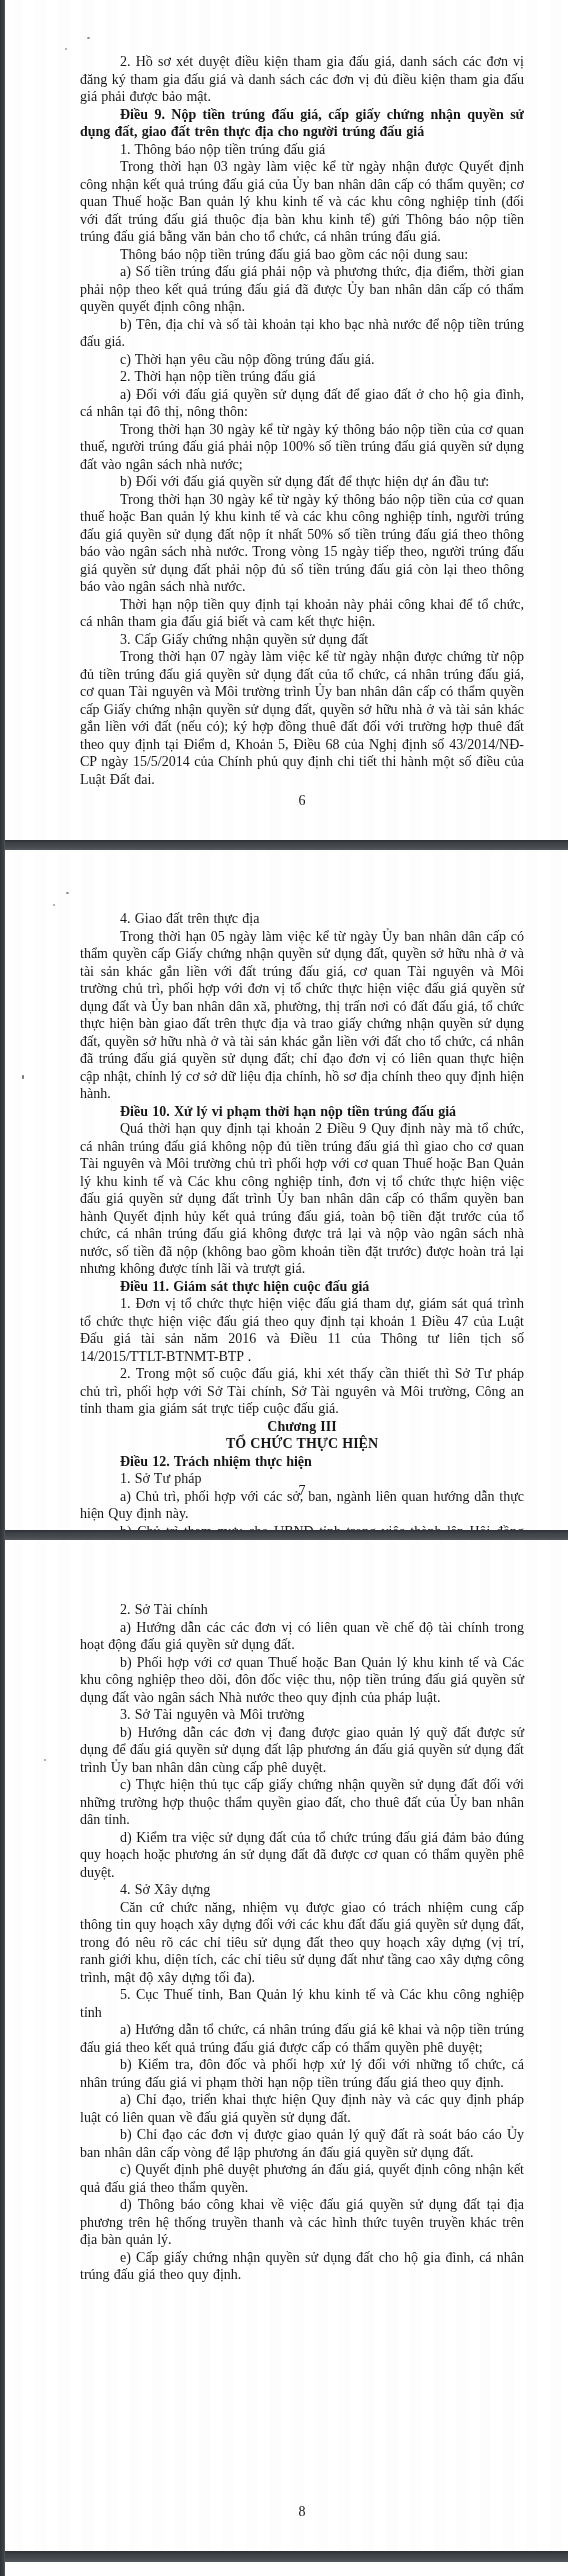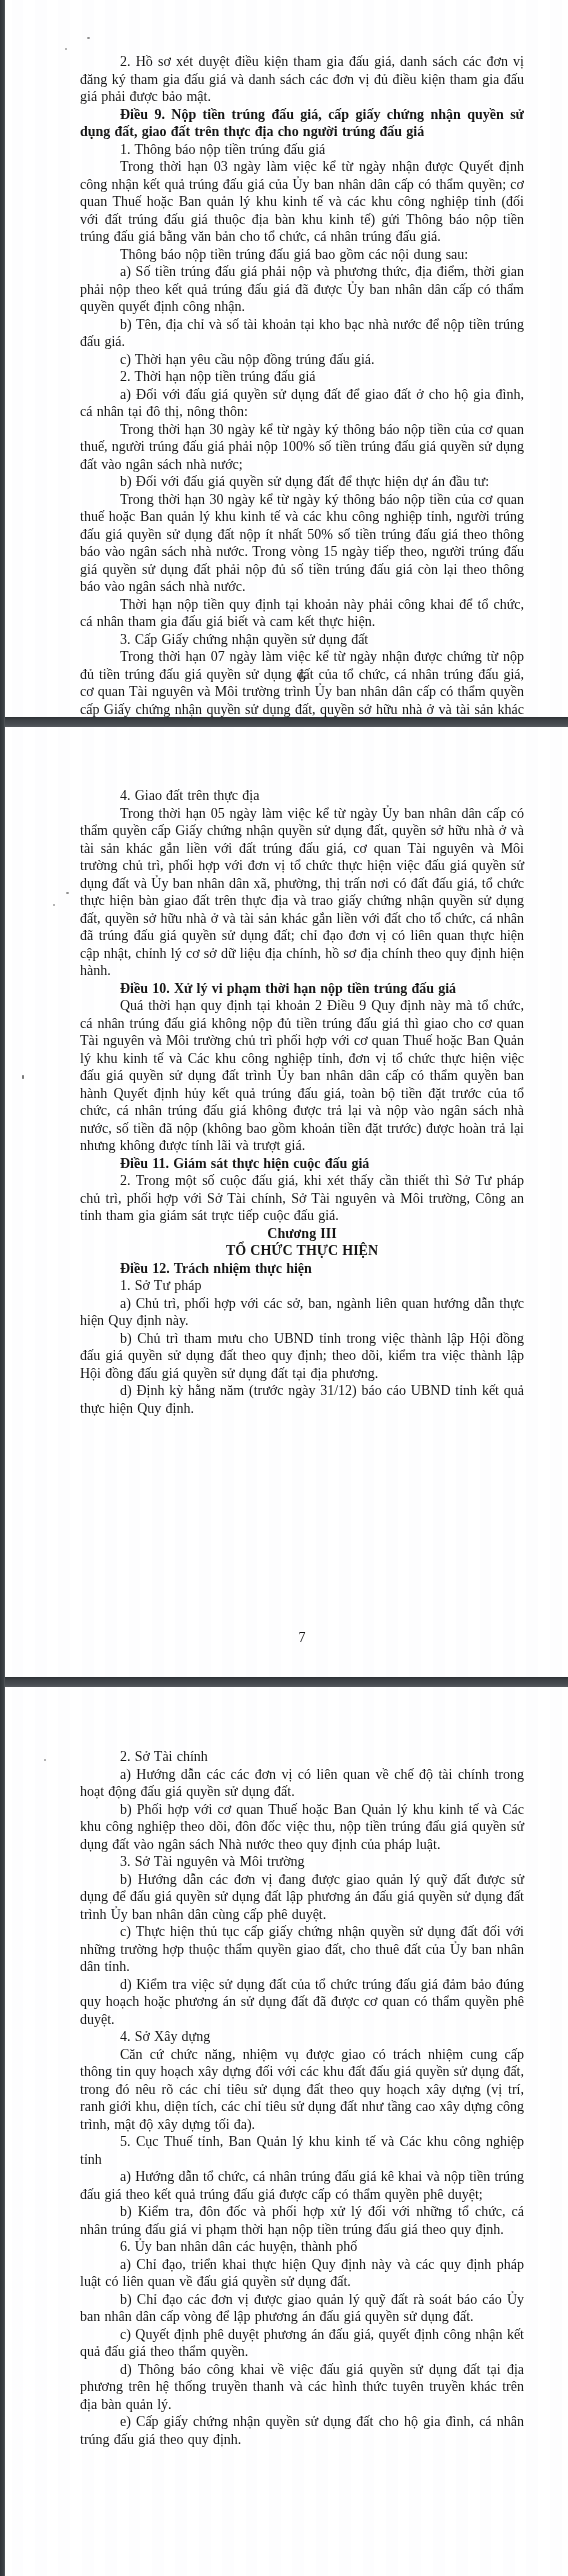--- a/index.html
+++ b/index.html
@@ -19,22 +19,22 @@
     z-index:5;
   }
   .page {
     position:relative;
     box-sizing:border-box;
     width:569px;
     overflow:hidden;
     background:
       repeating-linear-gradient(90deg,#ffffff 0px,#ffffff 11.7px,#fdfdfe 11.7px,#fdfdfe 23.4px);
   }
-  .page-6 { height:717px; }
-  .page-7 { height:950px; }
+  .page-6 { height:840px; }
+  .page-7 { height:680px; }
   .page-8 { height:1011px; }
   .page-text { box-sizing:border-box; }
   .page-6 .page-text { padding:53px 45px 0 80px; }
   .page-7 .page-text { padding:60px 45px 0 80px; }
   .page-8 .page-text { padding:61px 45px 0 80px; }
   .para {
     margin:0;
     font-size:14px;
     line-height:17.5px;
     text-align:justify;
@@ -106,20 +106,21 @@
 
   <div class="separator"></div>
 
   <section class="page page-7">
     <div class="page-text">
         <p class="para body">4. Giao đất trên thực địa</p>
         <p class="para body">Trong thời hạn 05 ngày làm việc kể từ ngày Ủy ban nhân dân cấp có thẩm quyền cấp Giấy chứng nhận quyền sử dụng đất, quyền sở hữu nhà ở và tài sản khác gắn liền với đất trúng đấu giá, cơ quan Tài nguyên và Môi trường chủ trì, phối hợp với đơn vị tổ chức thực hiện việc đấu giá quyền sử dụng đất và Ủy ban nhân dân xã, phường, thị trấn nơi có đất đấu giá, tổ chức thực hiện bàn giao đất trên thực địa và trao giấy chứng nhận quyền sử dụng đất, quyền sở hữu nhà ở và tài sản khác gắn liền với đất cho tổ chức, cá nhân đã trúng đấu giá quyền sử dụng đất; chỉ đạo đơn vị có liên quan thực hiện cập nhật, chỉnh lý cơ sở dữ liệu địa chính, hồ sơ địa chính theo quy định hiện hành.</p>
         <p class="para heading">Điều 10. Xử lý vi phạm thời hạn nộp tiền trúng đấu giá</p>
         <p class="para body">Quá thời hạn quy định tại khoản 2 Điều 9 Quy định này mà tổ chức, cá nhân trúng đấu giá không nộp đủ tiền trúng đấu giá thì giao cho cơ quan Tài nguyên và Môi trường chủ trì phối hợp với cơ quan Thuế hoặc Ban Quản lý khu kinh tế và Các khu công nghiệp tỉnh, đơn vị tổ chức thực hiện việc đấu giá quyền sử dụng đất trình Ủy ban nhân dân cấp có thẩm quyền ban hành Quyết định hủy kết quả trúng đấu giá, toàn bộ tiền đặt trước của tổ chức, cá nhân trúng đấu giá không được trả lại và nộp vào ngân sách nhà nước, số tiền đã nộp (không bao gồm khoản tiền đặt trước) được hoàn trả lại nhưng không được tính lãi và trượt giá.</p>
         <p class="para heading">Điều 11. Giám sát thực hiện cuộc đấu giá</p>
+        <p class="para body">1. Đơn vị tổ chức thực hiện việc đấu giá tham dự, giám sát quá trình tổ chức thực hiện việc đấu giá theo quy định tại khoản 1 Điều 47 của Luật Đấu giá tài sản năm 2016 và Điều 11 của Thông tư liên tịch số 14/2015/TTLT-BTNMT-BTP .</p>
         <p class="para body">2. Trong một số cuộc đấu giá, khi xét thấy cần thiết thì Sở Tư pháp chủ trì, phối hợp với Sở Tài chính, Sở Tài nguyên và Môi trường, Công an tỉnh tham gia giám sát trực tiếp cuộc đấu giá.</p>
         <p class="para center">Chương III</p>
         <p class="para center">TỔ CHỨC THỰC HIỆN</p>
         <p class="para heading">Điều 12. Trách nhiệm thực hiện</p>
         <p class="para body">1. Sở Tư pháp</p>
         <p class="para body">a) Chủ trì, phối hợp với các sở, ban, ngành liên quan hướng dẫn thực hiện Quy định này.</p>
         <p class="para body">b) Chủ trì tham mưu cho UBND tỉnh trong việc thành lập Hội đồng đấu giá quyền sử dụng đất theo quy định; theo dõi, kiểm tra việc thành lập Hội đồng đấu giá quyền sử dụng đất tại địa phương.</p>
         <p class="para body">d) Định kỳ hằng năm (trước ngày 31/12) báo cáo UBND tỉnh kết quả thực hiện Quy định.</p>
       </div>
     <div class="page-number">7</div>
@@ -134,21 +135,20 @@
         <p class="para body">b) Phối hợp với cơ quan Thuế hoặc Ban Quản lý khu kinh tế và Các khu công nghiệp theo dõi, đôn đốc việc thu, nộp tiền trúng đấu giá quyền sử dụng đất vào ngân sách Nhà nước theo quy định của pháp luật.</p>
         <p class="para body">3. Sở Tài nguyên và Môi trường</p>
         <p class="para body">b) Hướng dẫn các đơn vị đang được giao quản lý quỹ đất được sử dụng để đấu giá quyền sử dụng đất lập phương án đấu giá quyền sử dụng đất trình Ủy ban nhân dân cùng cấp phê duyệt.</p>
         <p class="para body">c) Thực hiện thủ tục cấp giấy chứng nhận quyền sử dụng đất đối với những trường hợp thuộc thẩm quyền giao đất, cho thuê đất của Ủy ban nhân dân tỉnh.</p>
         <p class="para body">d) Kiểm tra việc sử dụng đất của tổ chức trúng đấu giá đảm bảo đúng quy hoạch hoặc phương án sử dụng đất đã được cơ quan có thẩm quyền phê duyệt.</p>
         <p class="para body">4. Sở Xây dựng</p>
         <p class="para body">Căn cứ chức năng, nhiệm vụ được giao có trách nhiệm cung cấp thông tin quy hoạch xây dựng đối với các khu đất đấu giá quyền sử dụng đất, trong đó nêu rõ các chỉ tiêu sử dụng đất theo quy hoạch xây dựng (vị trí, ranh giới khu, diện tích, các chỉ tiêu sử dụng đất như tầng cao xây dựng công trình, mật độ xây dựng tối đa).</p>
         <p class="para body">5. Cục Thuế tỉnh, Ban Quản lý khu kinh tế và Các khu công nghiệp tỉnh</p>
         <p class="para body">a) Hướng dẫn tổ chức, cá nhân trúng đấu giá kê khai và nộp tiền trúng đấu giá theo kết quả trúng đấu giá được cấp có thẩm quyền phê duyệt;</p>
         <p class="para body">b) Kiểm tra, đôn đốc và phối hợp xử lý đối với những tổ chức, cá nhân trúng đấu giá vi phạm thời hạn nộp tiền trúng đấu giá theo quy định.</p>
-        <p class="para body">6. Ủy ban nhân dân các huyện, thành phố</p>
         <p class="para body">a) Chỉ đạo, triển khai thực hiện Quy định này và các quy định pháp luật có liên quan về đấu giá quyền sử dụng đất.</p>
         <p class="para body">b) Chỉ đạo các đơn vị được giao quản lý quỹ đất rà soát báo cáo Ủy ban nhân dân cấp vòng để lập phương án đấu giá quyền sử dụng đất.</p>
         <p class="para body">c) Quyết định phê duyệt phương án đấu giá, quyết định công nhận kết quả đấu giá theo thẩm quyền.</p>
         <p class="para body">d) Thông báo công khai về việc đấu giá quyền sử dụng đất tại địa phương trên hệ thống truyền thanh và các hình thức tuyên truyền khác trên địa bàn quản lý.</p>
         <p class="para body">e) Cấp giấy chứng nhận quyền sử dụng đất cho hộ gia đình, cá nhân trúng đấu giá theo quy định.</p>
       </div>
     <div class="page-number">8</div>
   </section>
 
   <div class="separator"></div>

